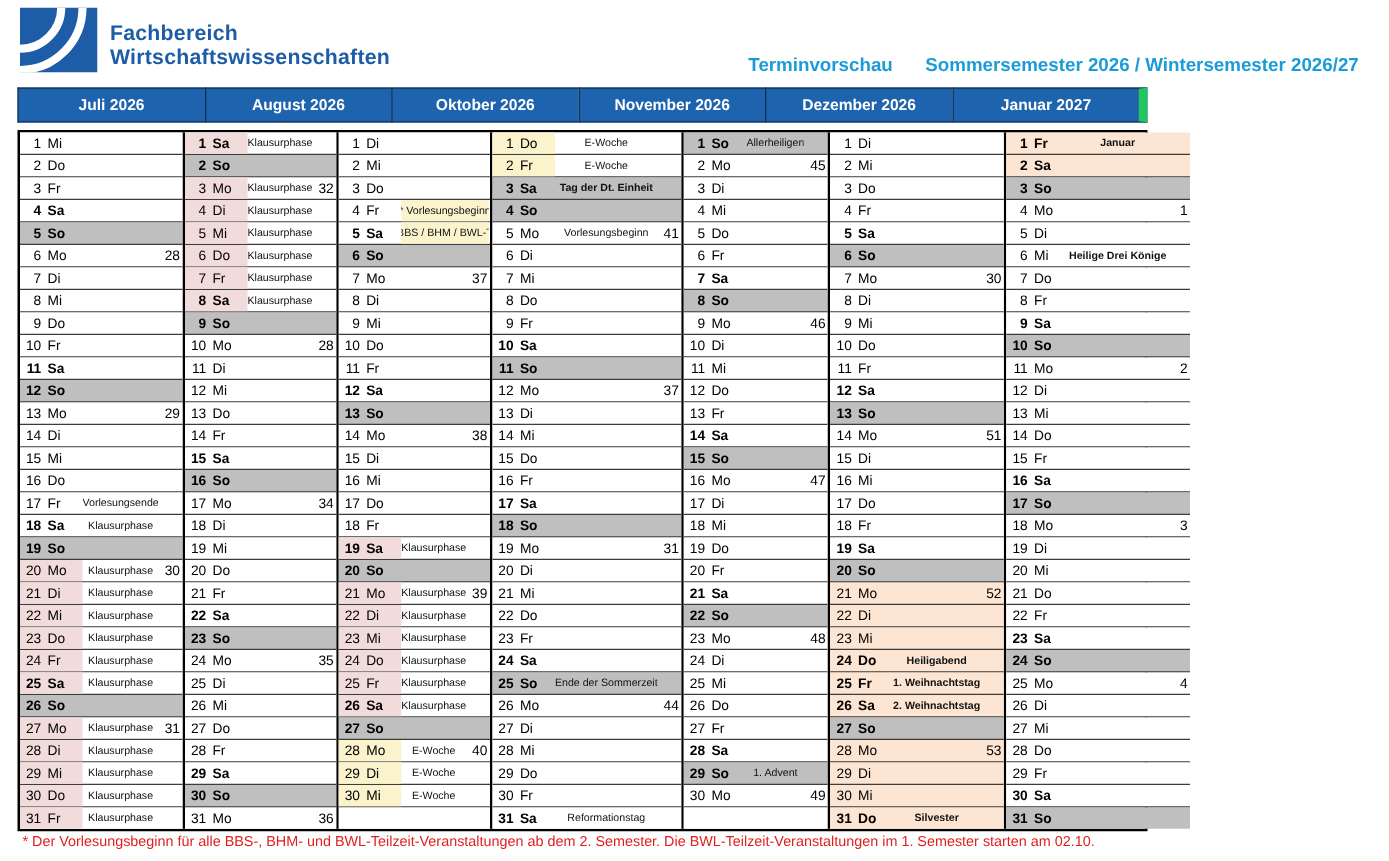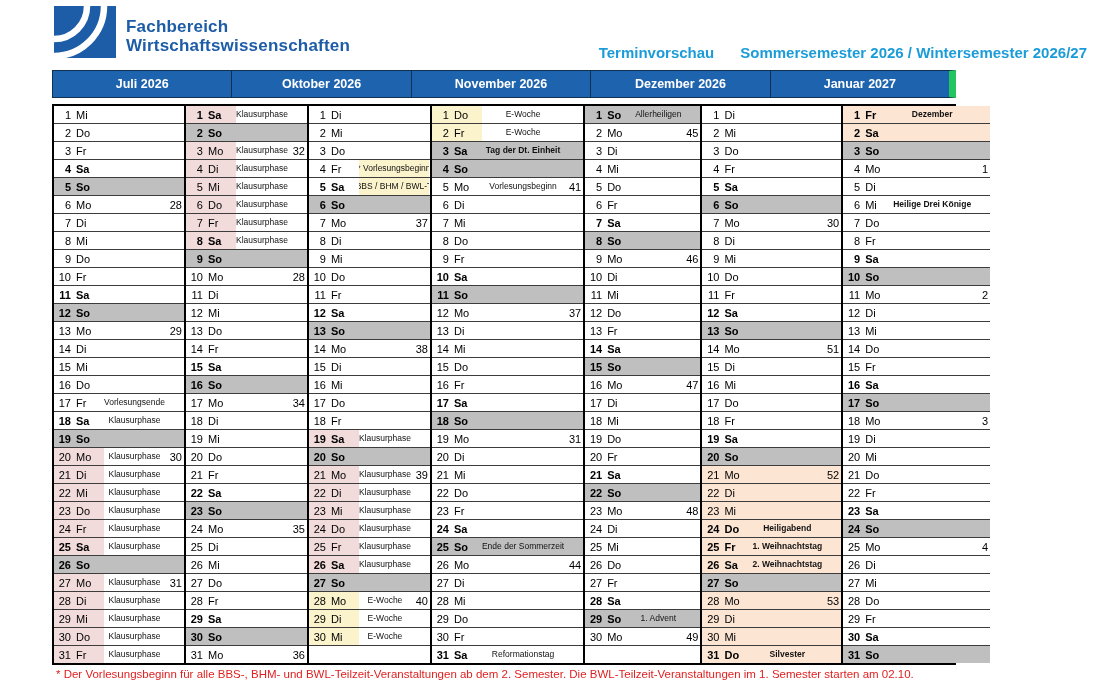--- a/index.html
+++ b/index.html
@@ -1,21 +1,21 @@
 <!DOCTYPE html>
 <html style="--header_blue: #1e63ad; --logo_blue: #1d5ca6; --title_cyan: #1b9cd8; --sunday_gray: #bfbfbf; --exam_pink: #f2dcdb; --ewoche_yellow: #fbf3cc; --break_peach: #fce5d3; --footer_red: #e01f1f; --grid_line: #3c3c3c; --grid_border: #000000;"><head>
 <meta charset="utf-8">
 <style>
   html,body{margin:0;padding:0;}
   body{
     width:1111px;height:689px;overflow:hidden;background:#fff;
     font-family:"Liberation Sans","DejaVu Sans",sans-serif;
     position:relative;
   }
-  .page{position:absolute;inset:0;margin-left:38px;}
+  .page{position:absolute;inset:0;}
   
   .logo{position:absolute;left:16px;top:6px;width:62px;height:52px;}
   .org{position:absolute;left:88px;top:17px;color:var(--logo_blue);
        font-weight:bold;font-size:17px;line-height:19px;letter-spacing:.2px;}
   .sem-title{position:absolute;right:24px;top:44px;display:flex;gap:26px;
        color:var(--title_cyan);font-weight:bold;font-size:15px;white-space:nowrap;}
   
   .table-wrap{position:absolute;left:14px;top:70px;width:904px;}
   .month-headers{display:flex;height:28px;}
   .month-header{flex:1;background:var(--header_blue);color:#fff;font-weight:bold;
@@ -65,20 +65,21 @@
   </div>
 
   <div class="sem-title">
     <span>Terminvorschau</span>
     <span>Sommersemester 2026 / Wintersemester 2026/27</span>
   </div>
 
   <div class="table-wrap">
     <div class="month-headers" id="month-headers">
         <div class="month-header">Juli 2026</div>
+        <div class="month-header">August 2026</div>
         <div class="month-header">Oktober 2026</div>
         <div class="month-header">November 2026</div>
         <div class="month-header">Dezember 2026</div>
         <div class="month-header">Januar 2027</div>
       </div>
     <div class="calendar-grid" id="calendar-grid">
         <div class="month-col">
           <div class="day-row">
             <span class="day-id">
               <span class="dnum">1</span>
@@ -1563,21 +1564,21 @@
             <span class="note bold">Silvester</span>
             <span class="wk"></span>
           </div>
         </div>
         <div class="month-col">
           <div class="day-row row-peach">
             <span class="day-id bold">
               <span class="dnum">1</span>
               <span class="dwd">Fr</span>
             </span>
-            <span class="note bold">Dezember</span>
+            <span class="note bold">Januar</span>
             <span class="wk"></span>
           </div>
           <div class="day-row row-peach">
             <span class="day-id bold">
               <span class="dnum">2</span>
               <span class="dwd">Sa</span>
             </span>
             <span class="note"></span>
             <span class="wk"></span>
           </div>

